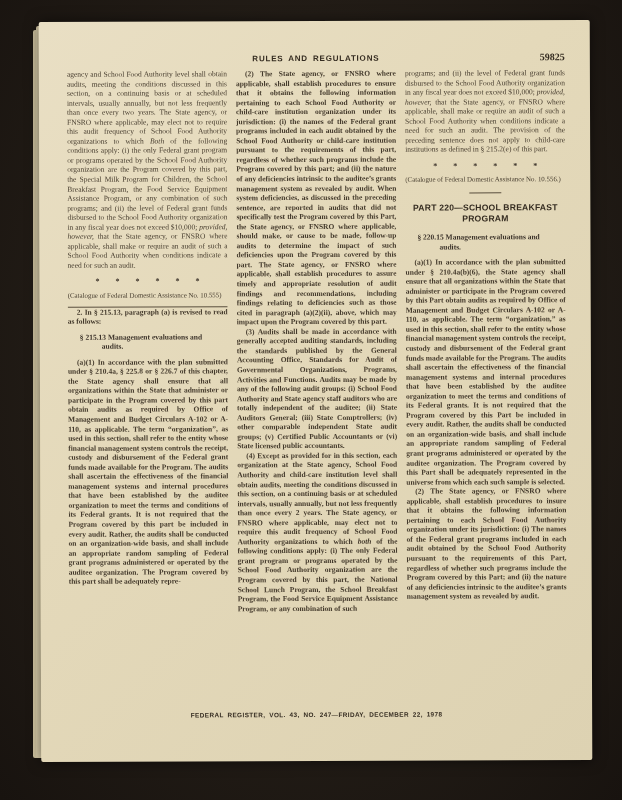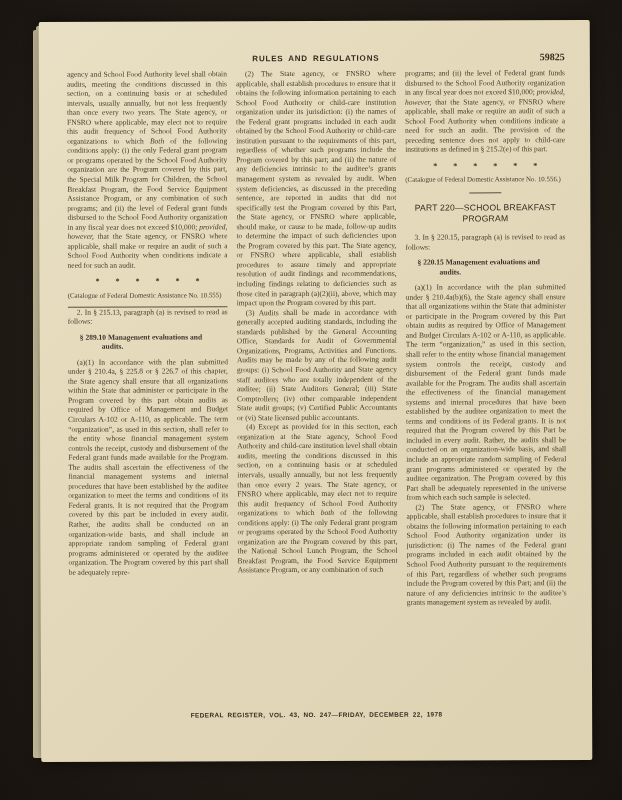--- a/index.html
+++ b/index.html
@@ -29,29 +29,29 @@
     position:absolute;right:0;top:-2px;
     font-family:"Liberation Serif", serif;font-weight:bold;font-size:10px;color:#352c21;
   }
   .columns{
     position:absolute;top:48px;left:28px;width:498px;height:632px;
     display:flex;gap:9px;overflow:hidden;
   }
   .col{width:160px;height:100%;overflow:hidden;
     font-size:7.5px;line-height:9.55px;text-align:justify;color:#443a2c;}
   .para{margin:0;}
-  .para.indent{text-indent:9px;}
+  .para.indent{text-indent:9px;font-weight:bold;}
   .para em{font-style:italic;}
   .stars{text-align:center;word-spacing:14px;font-size:8px;font-weight:bold;
     margin:7px 0 5px;color:#3c332a;}
   .note{font-size:6.9px;line-height:8.5px;margin:0 0 6px;text-align:justify;}
   .rule-full{border-top:1px solid #5a4f3e;margin:6px 0 0;}
   .rule-short{width:32px;border-top:1px solid #5a4f3e;margin:8px auto 2px;}
   .part-heading{
-    font-family:"Liberation Sans", sans-serif;font-weight:normal;
+    font-family:"Liberation Sans", sans-serif;font-weight:bold;
     font-size:8.6px;line-height:11px;text-align:center;letter-spacing:.2px;
     margin:9px 2px 8px;color:#352c21;
   }
   .section-heading{
     font-weight:bold;margin:6px 12px 6px;padding-left:22px;text-indent:-22px;
     font-size:7.5px;line-height:9.55px;color:#3c332a;text-align:left;
   }
   .page-footer{
     position:absolute;left:0;right:0;top:690px;text-align:center;
     font-family:"Liberation Sans", sans-serif;font-weight:bold;
@@ -70,35 +70,34 @@
     <div class="hdr-page">59825</div>
   </div>
 
   <div class="columns">
     <div class="col">
         <div class="para"><span>agency and School Food Authority level shall obtain audits, meeting the conditions discussed in this section, on a continuing basis or at scheduled intervals, usually annually, but not less frequently than once every two years. The State agency, or FNSRO where applicable, may elect not to require this audit frequency of School Food Authority organizations to which </span><em>Both</em><span> of the following conditions apply: (i) the only Federal grant program or programs operated by the School Food Authority organization are the Program covered by this part, the Special Milk Program for Children, the School Breakfast Program, the Food Service Equipment Assistance Program, or any combination of such programs; and (ii) the level of Federal grant funds disbursed to the School Food Authority organization in any fiscal year does not exceed $10,000; </span><em>provided, however,</em><span> that the State agency, or FNSRO where applicable, shall make or require an audit of such a School Food Authority when conditions indicate a need for such an audit.</span></div>
         <div class="stars"><span>* * * * * *</span></div>
         <div class="note"><span>(Catalogue of Federal Domestic Assistance No. 10.555)</span></div>
         <div class="rule-full"></div>
         <div class="para indent"><span>2. In § 215.13, paragraph (a) is revised to read as follows:</span></div>
-        <div class="section-heading"><span>§ 289.10 Management evaluations and audits.</span></div>
+        <div class="section-heading"><span>§ 215.13 Management evaluations and audits.</span></div>
         <div class="para indent"><span>(a)(1) In accordance with the plan submitted under § 210.4a, § 225.8 or § 226.7 of this chapter, the State agency shall ensure that all organizations within the State that administer or participate in the Program covered by this part obtain audits as required by Office of Management and Budget Circulars A-102 or A-110, as applicable. The term “organization”, as used in this section, shall refer to the entity whose financial management system controls the receipt, custody and disbursement of the Federal grant funds made available for the Program. The audits shall ascertain the effectiveness of the financial management systems and internal procedures that have been established by the auditee organization to meet the terms and conditions of its Federal grants. It is not required that the Program covered by this part be included in every audit. Rather, the audits shall be conducted on an organization-wide basis, and shall include an appropriate random sampling of Federal grant programs administered or operated by the auditee organization. The Program covered by this part shall be adequately repre-</span></div>
       </div>
     <div class="col">
         <div class="para indent"><span>(2) The State agency, or FNSRO where applicable, shall establish procedures to ensure that it obtains the following information pertaining to each School Food Authority or child-care institution organization under its jurisdiction: (i) the names of the Federal grant programs included in each audit obtained by the School Food Authority or child-care institution pursuant to the requirements of this part, regardless of whether such programs include the Program covered by this part; and (ii) the nature of any deficiencies intrinsic to the auditee’s grants management system as revealed by audit. When system deficiencies, as discussed in the preceding sentence, are reported in audits that did not specifically test the Program covered by this Part, the State agency, or FNSRO where applicable, should make, or cause to be made, follow-up audits to determine the impact of such deficiencies upon the Program covered by this part. The State agency, or FNSRO where applicable, shall establish procedures to assure timely and appropriate resolution of audit findings and recommendations, including findings relating to deficiencies such as those cited in paragraph (a)(2)(ii), above, which may impact upon the Program covered by this part.</span></div>
         <div class="para indent"><span>(3) Audits shall be made in accordance with generally accepted auditing standards, including the standards published by the General Accounting Office, Standards for Audit of Governmental Organizations, Programs, Activities and Functions. Audits may be made by any of the following audit groups: (i) School Food Authority and State agency staff auditors who are totally independent of the auditee; (ii) State Auditors General; (iii) State Comptrollers; (iv) other comparable independent State audit groups; (v) Certified Public Accountants or (vi) State licensed public accountants.</span></div>
         <div class="para indent"><span>(4) Except as provided for in this section, each organization at the State agency, School Food Authority and child-care institution level shall obtain audits, meeting the conditions discussed in this section, on a continuing basis or at scheduled intervals, usually annually, but not less frequently than once every 2 years. The State agency, or FNSRO where applicable, may elect not to require this audit frequency of School Food Authority organizations to which </span><em>both</em><span> of the following conditions apply: (i) The only Federal grant program or programs operated by the School Food Authority organization are the Program covered by this part, the National School Lunch Program, the School Breakfast Program, the Food Service Equipment Assistance Program, or any combination of such</span></div>
       </div>
     <div class="col">
         <div class="para"><span>programs; and (ii) the level of Federal grant funds disbursed to the School Food Authority organization in any fiscal year does not exceed $10,000; </span><em>provided, however,</em><span> that the State agency, or FNSRO where applicable, shall make or require an audit of such a School Food Authority when conditions indicate a need for such an audit. The provision of the preceding sentence does not apply to child-care institutions as defined in § 215.2(e) of this part.</span></div>
         <div class="stars"><span>* * * * * *</span></div>
         <div class="note"><span>(Catalogue of Federal Domestic Assistance No. 10.556.)</span></div>
         <div class="rule-short"></div>
         <div class="part-heading"><span>PART 220—SCHOOL BREAKFAST PROGRAM</span></div>
-        <div class="para indent"><span>3. In § 220.15, paragraph (a) is revised to read as follows:</span></div>
         <div class="section-heading"><span>§ 220.15 Management evaluations and audits.</span></div>
         <div class="para indent"><span>(a)(1) In accordance with the plan submitted under § 210.4a(b)(6), the State agency shall ensure that all organizations within the State that administer or participate in the Program covered by this Part obtain audits as required by Office of Management and Budget Circulars A-102 or A-110, as applicable. The term “organization,” as used in this section, shall refer to the entity whose financial management system controls the receipt, custody and disbursement of the Federal grant funds made available for the Program. The audits shall ascertain the effectiveness of the financial management systems and internal procedures that have been established by the auditee organization to meet the terms and conditions of its Federal grants. It is not required that the Program covered by this Part be included in every audit. Rather, the audits shall be conducted on an organization-wide basis, and shall include an appropriate random sampling of Federal grant programs administered or operated by the auditee organization. The Program covered by this Part shall be adequately represented in the universe from which each such sample is selected.</span></div>
         <div class="para indent"><span>(2) The State agency, or FNSRO where applicable, shall establish procedures to insure that it obtains the following information pertaining to each School Food Authority organization under its jurisdiction: (i) The names of the Federal grant programs included in each audit obtained by the School Food Authority pursuant to the requirements of this Part, regardless of whether such programs include the Program covered by this Part; and (ii) the nature of any deficiencies intrinsic to the auditee’s grants management system as revealed by audit.</span></div>
       </div>
   </div>
 
   <div class="page-footer">FEDERAL REGISTER, VOL. 43, NO. 247—FRIDAY, DECEMBER 22, 1978</div>
 </div>
 
 </body></html>

